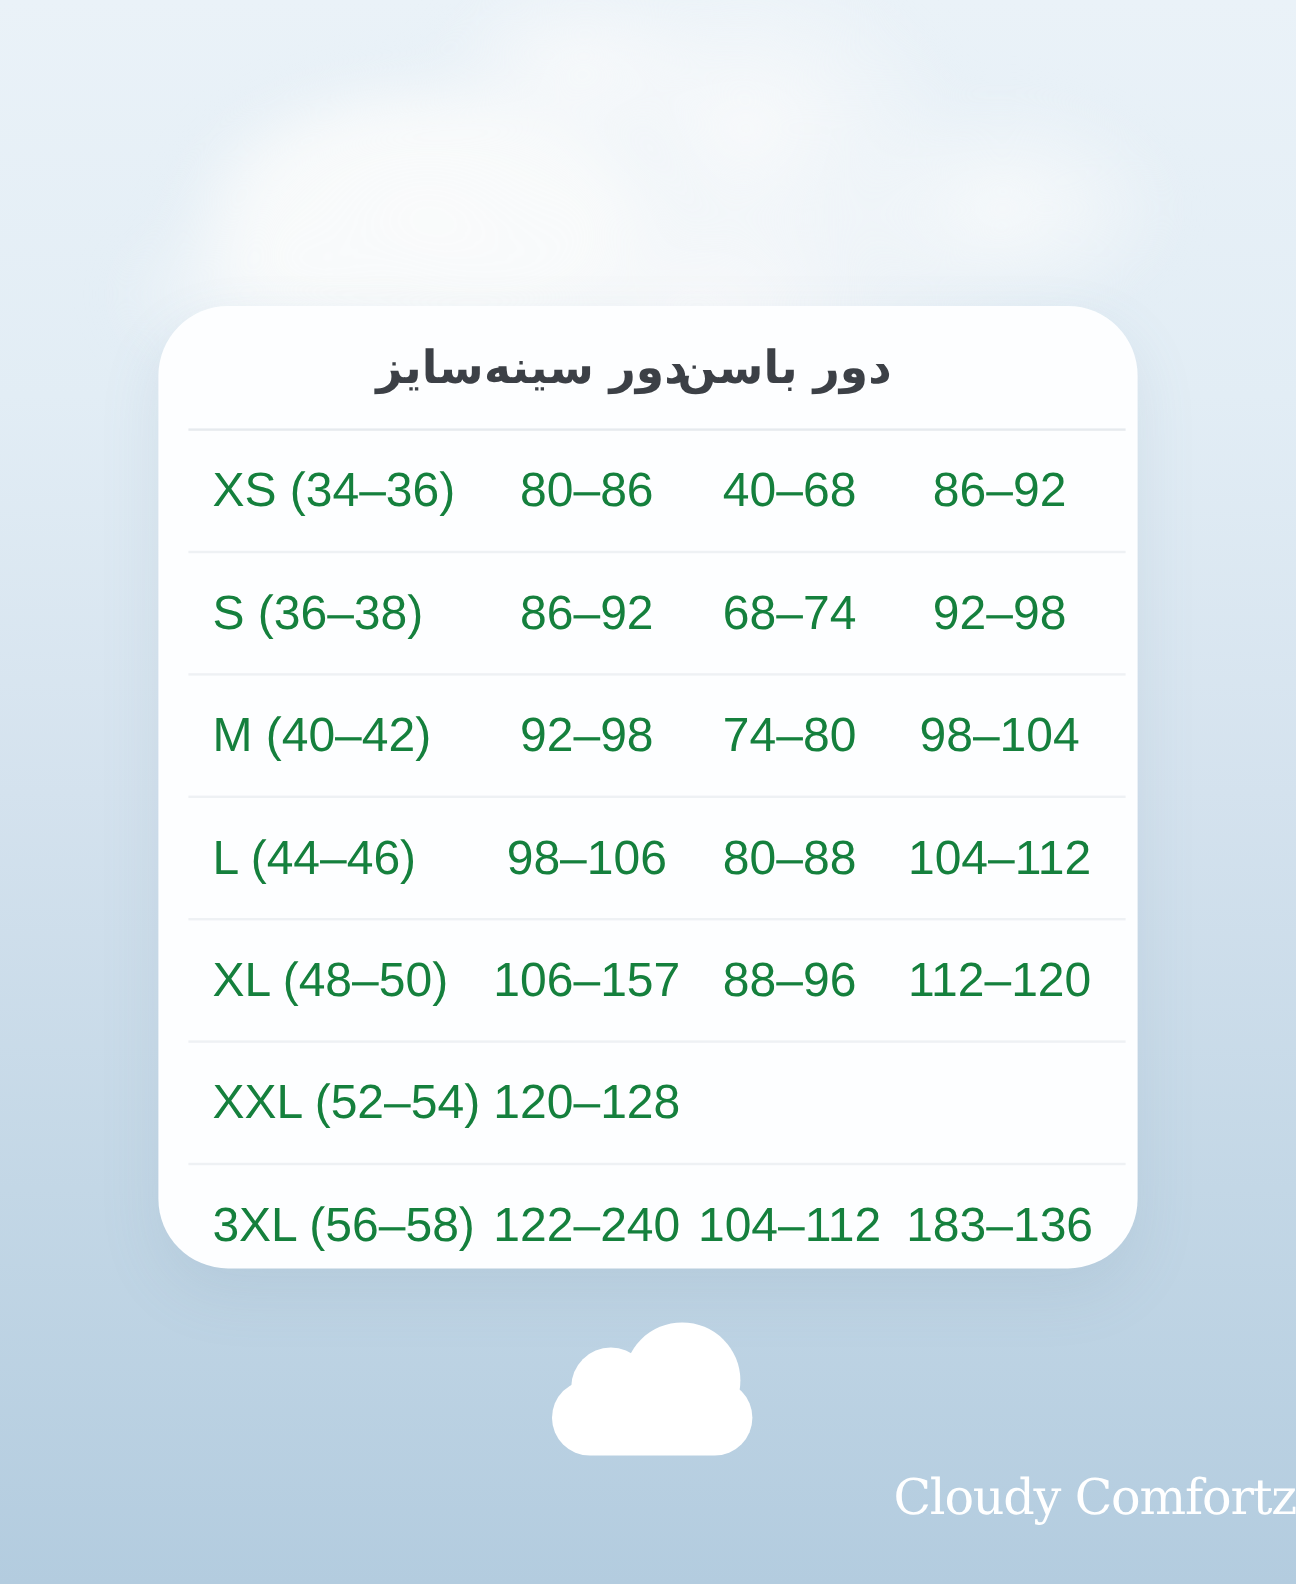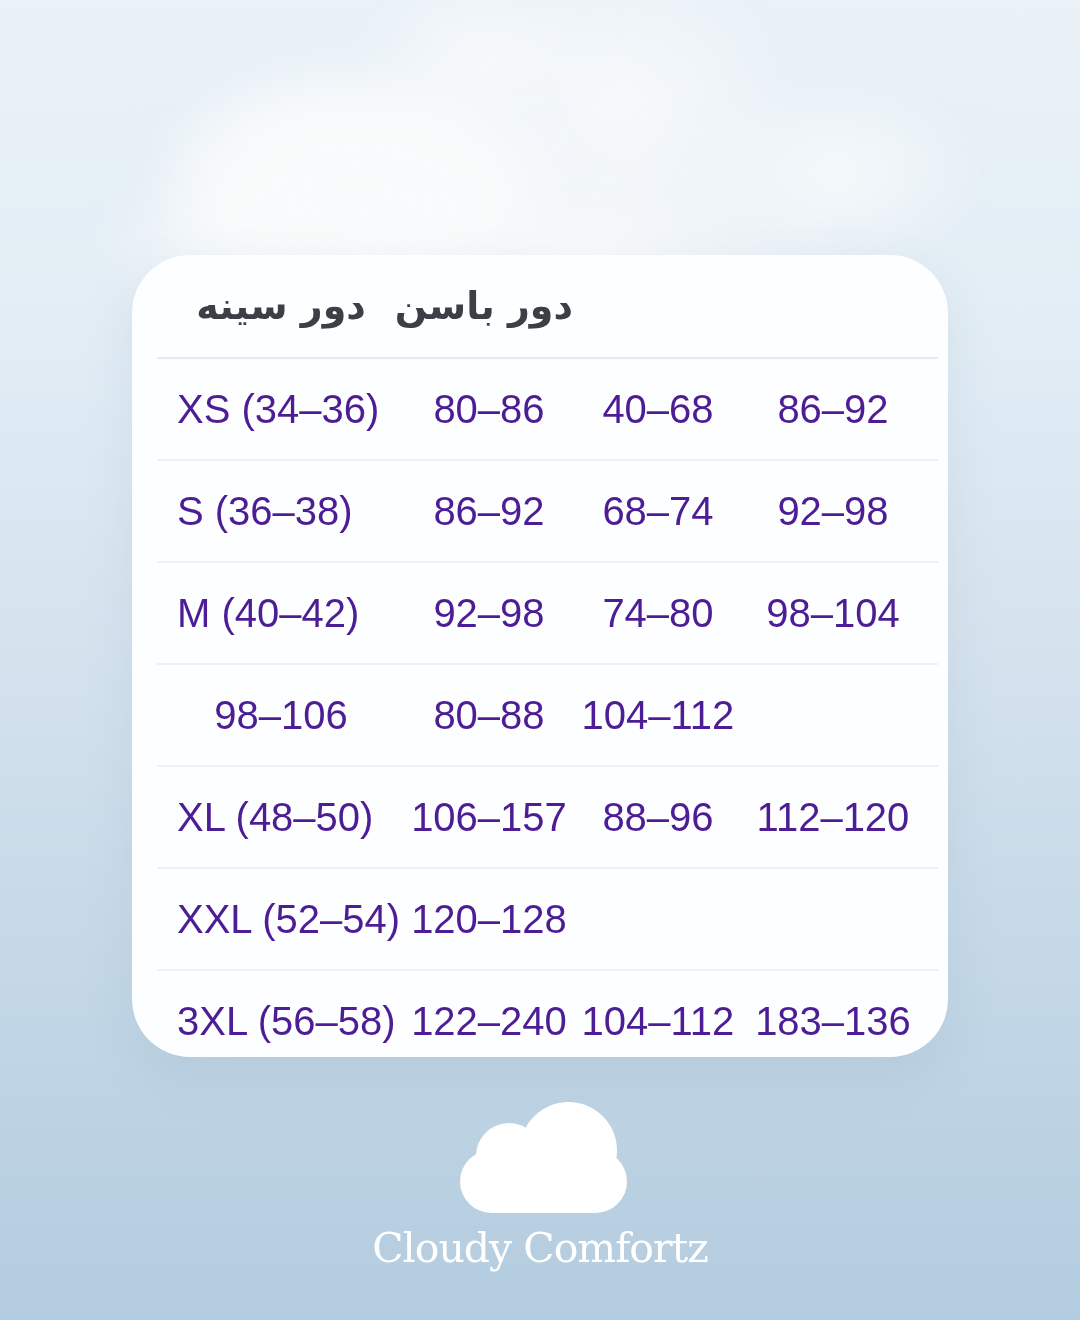--- a/index.html
+++ b/index.html
@@ -64,21 +64,21 @@
     font-size: 38px; font-weight: 600;
     color: #3c4046;
     text-align: center;
     direction: rtl;
     white-space: nowrap;
   }
   .th-size { text-align: right; padding-right: 2px; }
 
   .td {
     font-size: 40px; font-weight: 400;
-    color: #4c1d95;
+    color: #15803d;
     text-align: center;
     white-space: nowrap;
   }
   .td-size { text-align: left; padding-left: 20px; }
 
   
   .cloud-icon span { position: absolute; background: #ffffff; }
   .cloud-base {
     left: 460px; top: 1150px;
     width: 167px; height: 63px;
@@ -92,35 +92,36 @@
   .cloud-puff-small {
     left: 476px; top: 1123px;
     width: 66px; height: 66px;
     border-radius: 50%;
   }
 
   
   .brand-name {
     position: absolute; left: 0; top: 1224px;
     width: 1080px;
-    text-align: center;
+    text-align: right;
     font-family: "DejaVu Serif", "Liberation Serif", serif;
     font-size: 41px;
     letter-spacing: -1px;
     color: #ffffff;
   }
 </style>
 </head>
 <body>
 
 <div class="sky"></div>
 <div class="cloud-photo"></div>
 
 <div class="card">
   <div class="thead">
+    <div class="th th-size">سایز</div>
     <div class="th">دور سینه</div>
     <div class="th">دور باسن</div>
   </div>
 
   <div class="trow">
     <div class="td td-size">XS (34–36)</div>
     <div class="td">80–86</div>
     <div class="td">40–68</div>
     <div class="td">86–92</div>
   </div>
@@ -130,20 +131,21 @@
     <div class="td">68–74</div>
     <div class="td">92–98</div>
   </div>
   <div class="trow">
     <div class="td td-size">M (40–42)</div>
     <div class="td">92–98</div>
     <div class="td">74–80</div>
     <div class="td">98–104</div>
   </div>
   <div class="trow">
+    <div class="td td-size">L (44–46)</div>
     <div class="td">98–106</div>
     <div class="td">80–88</div>
     <div class="td">104–112</div>
   </div>
   <div class="trow">
     <div class="td td-size">XL (48–50)</div>
     <div class="td">106–157</div>
     <div class="td">88–96</div>
     <div class="td">112–120</div>
   </div>

